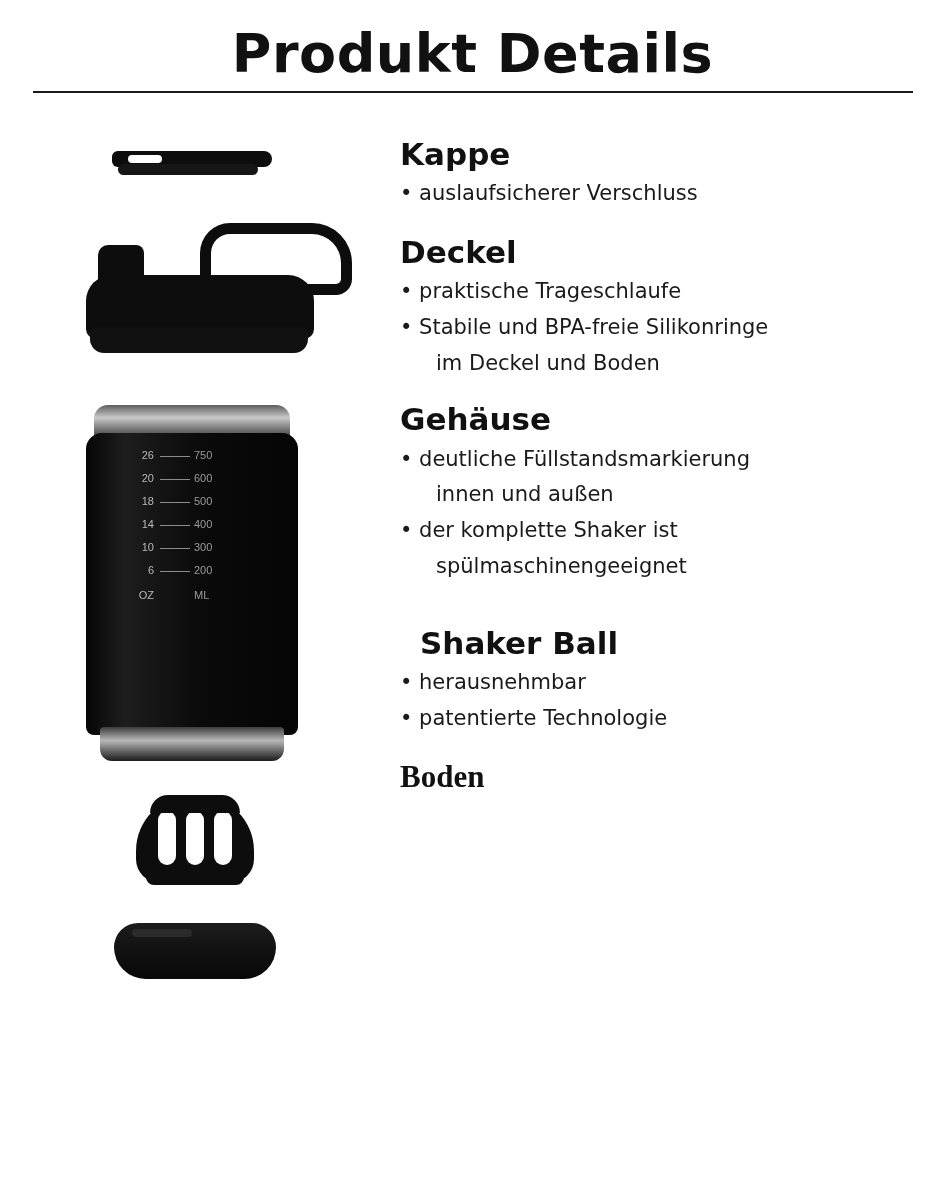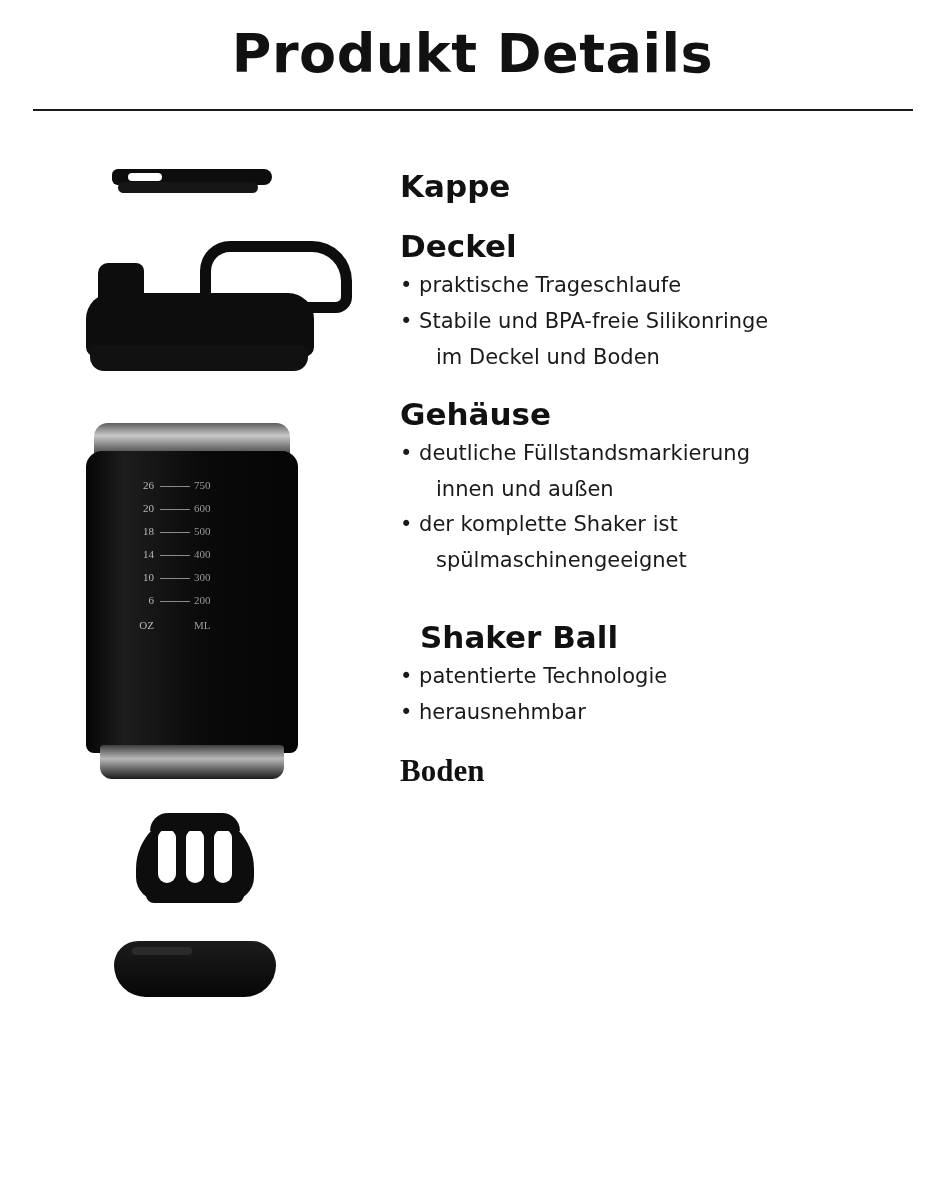--- a/index.html
+++ b/index.html
@@ -16,21 +16,21 @@
     overflow: hidden;
   }
 
   
   .page-title {
     text-align: center;
     font-size: 54px;
     font-weight: 700;
     letter-spacing: 0.5px;
     color: #111111;
-    margin: 22px 0 24px 0;
+    margin: 22px 0 6px 0;
     font-family: "DejaVu Sans", "Liberation Sans", sans-serif;
   }
   .title-rule {
     width: 880px;
     height: 2px;
     background: #1a1a1a;
     margin: 0 auto;
   }
 
   
@@ -52,21 +52,21 @@
   }
 
   
   .section-heading {
     font-size: 31px;
     font-weight: 700;
     color: #111111;
     margin: 0 0 8px 0;
     line-height: 1.1;
   }
-  .sec-kappe      { margin-top: 18px; }
+  .sec-kappe      { margin-top: 4px; }
   .sec-deckel     { margin-top: 26px; }
   .sec-gehaeuse   { margin-top: 24px; }
   .sec-shakerball { margin-top: 44px; margin-left: 20px; }
   .sec-boden      { margin-top: 26px; font-family: Liberation Serif, serif; }
 
   ul.bullets {
     list-style: none;
     margin: 0;
     padding: 0;
   }
@@ -189,25 +189,25 @@
   }
   .body-part .base-ring {
     position: absolute;
     left: 14px; top: 322px;
     width: 184px; height: 34px;
     background: linear-gradient(#3c3c3c, #b8b8b8 40%, #5a5a5a 75%, #1b1b1b);
     border-radius: 4px 4px 12px 12px;
   }
   .scale {
     position: absolute;
-    left: 42px; top: 56px;
+    left: 42px; top: 44px;
     width: 130px;
     color: #b9b9b9;
     font-size: 11px;
-    font-family: Liberation Serif, serif;
+    font-family: Liberation Sans, sans-serif;
   }
   .scale .row {
     position: relative;
     height: 23px;
   }
   .scale .oz {
     position: absolute; left: 0; top: 0;
     width: 26px; text-align: right;
   }
   .scale .tick {
@@ -361,38 +361,41 @@
     <div class="part bottom">
       <div class="disc"></div>
       <div class="hl"></div>
     </div>
 
   </div>
 
   <div class="text-col">
 
     <h2 class="section-heading sec-kappe">Kappe</h2>
+    <ul class="bullets">
+      <li>auslaufsicherer Verschluss</li>
+    </ul>
 
     <h2 class="section-heading sec-deckel">Deckel</h2>
     <ul class="bullets">
       <li>praktische Trageschlaufe</li>
       <li>Stabile und BPA-freie Silikonringe</li>
       <li class="cont">im Deckel und Boden</li>
     </ul>
 
     <h2 class="section-heading sec-gehaeuse">Gehäuse</h2>
     <ul class="bullets">
       <li>deutliche Füllstandsmarkierung</li>
       <li class="cont">innen und außen</li>
       <li>der komplette Shaker ist</li>
       <li class="cont">spülmaschinengeeignet</li>
     </ul>
 
     <h2 class="section-heading sec-shakerball">Shaker Ball</h2>
     <ul class="bullets">
+      <li>herausnehmbar</li>
       <li>patentierte Technologie</li>
-      <li>herausnehmbar</li>
     </ul>
 
     <h2 class="section-heading sec-boden">Boden</h2>
 
   </div>
 </div>
 
 </body></html>

